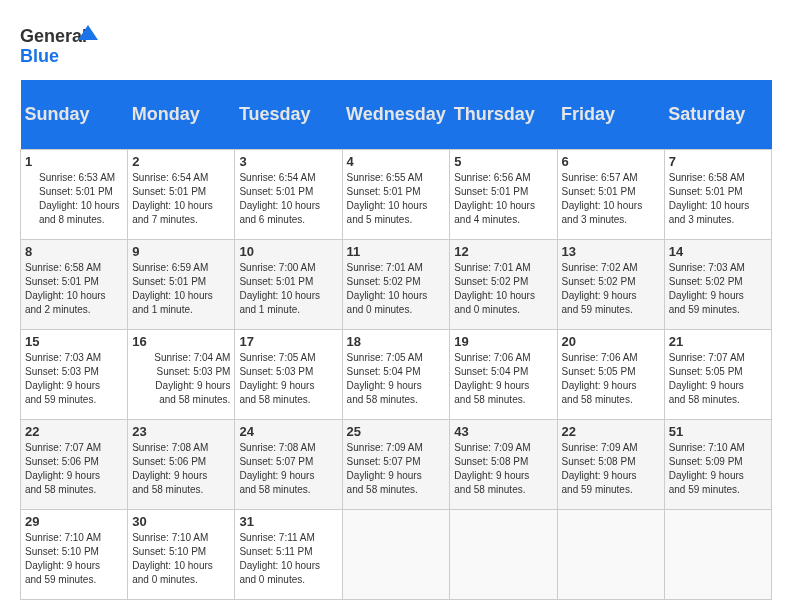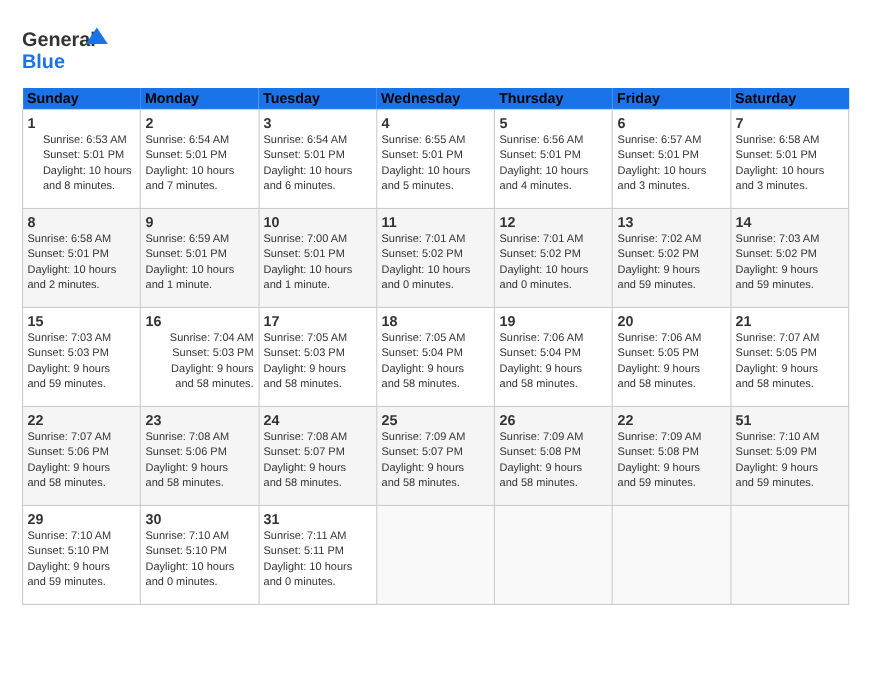--- a/index.html
+++ b/index.html
@@ -32,24 +32,24 @@
       font-size: 14px;
       color: #555;
     }
     table {
       width: 100%;
       border-collapse: collapse;
       font-size: 11px;
     }
     th {
       background-color: #1a73e8;
-      color: #000000;
-      padding: 2px 4px;
+      color: #e5e5e5;
+      padding: 24px 4px;
       text-align: left;
-      font-size: 13px;
+      font-size: 18px;
       font-weight: bold;
     }
     td {
       border: 1px solid #ccc;
       vertical-align: top;
       padding: 4px;
       width: 14.28%;
       height: 90px;
       background: #fff;
     }
@@ -278,21 +278,21 @@
 and 58 minutes.</div>
         </td>
         <td>
           <span class="day-num">25</span>
           <div class="day-info" style="white-space: pre-line;">Sunrise: 7:09 AM
 Sunset: 5:07 PM
 Daylight: 9 hours
 and 58 minutes.</div>
         </td>
         <td>
-          <span class="day-num">26</span>
+          <span class="day-num">43</span>
           <div class="day-info" style="white-space: pre-line;">Sunrise: 7:09 AM
 Sunset: 5:08 PM
 Daylight: 9 hours
 and 58 minutes.</div>
         </td>
         <td>
           <span class="day-num">22</span>
           <div class="day-info" style="white-space: pre-line;">Sunrise: 7:09 AM
 Sunset: 5:08 PM
 Daylight: 9 hours

